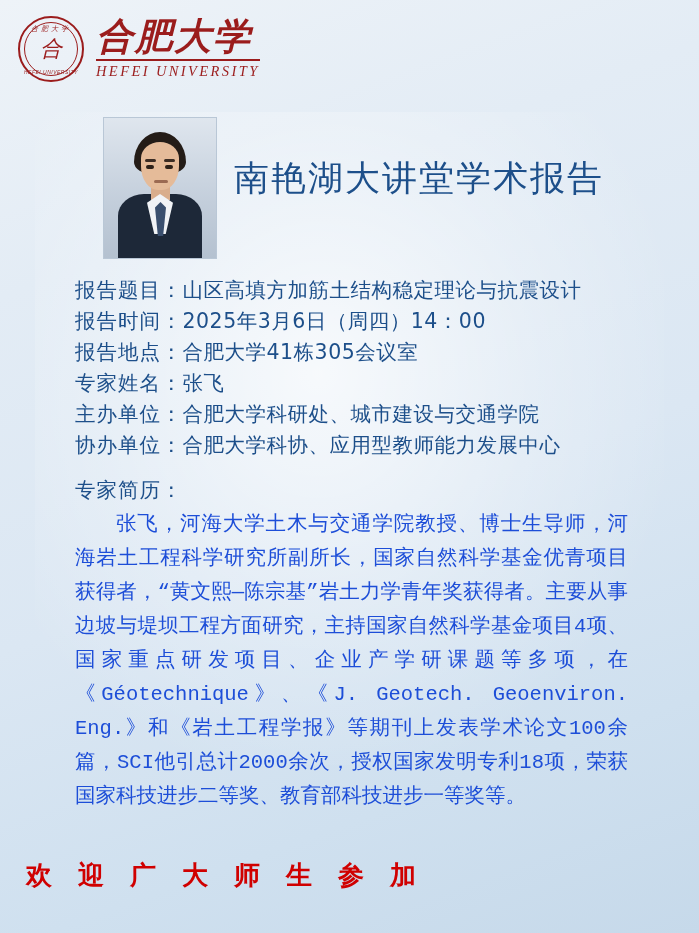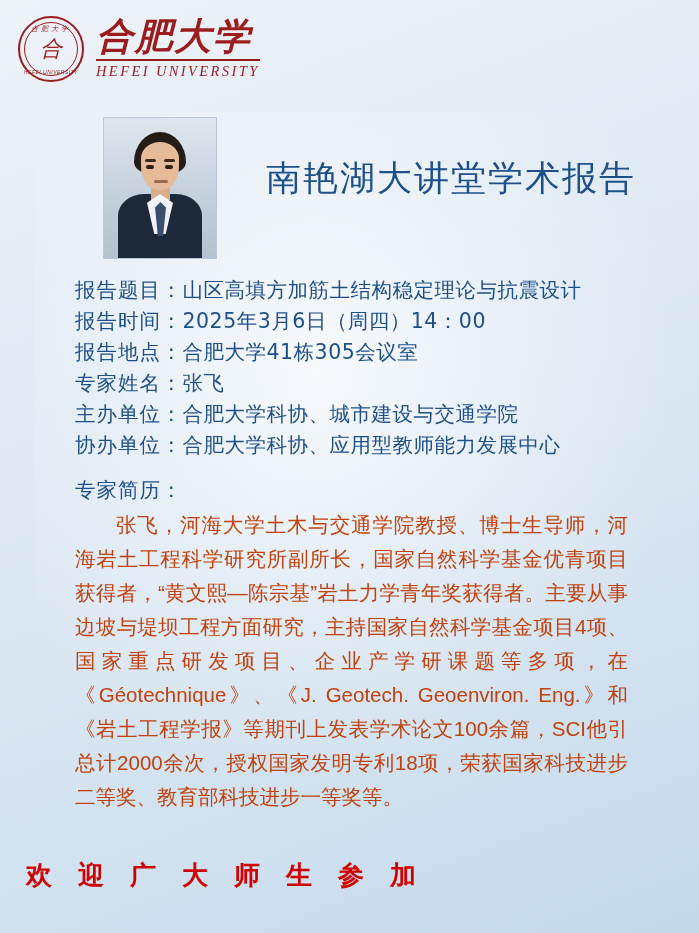--- a/index.html
+++ b/index.html
@@ -156,21 +156,21 @@
     position: absolute; left: 43px; top: 76px; width: 26px; height: 40px; background: #f1f3f6;
     clip-path: polygon(50% 0, 100% 22%, 72% 100%, 28% 100%, 0 22%);
   }
   .p-tie {
     position: absolute; left: 51px; top: 84px; width: 11px; height: 34px;
     background: #3a4f6e;
     clip-path: polygon(50% 0, 100% 16%, 74% 100%, 26% 100%, 0 16%);
   }
   .title {
     position: absolute;
-    left: 266px;
+    left: 234px;
     top: 155px;
     font-size: 35px;
     color: #1d4f8a;
     letter-spacing: 2px;
     font-family: "DejaVu Sans", sans-serif;
     font-weight: 500;
     white-space: nowrap;
   }
   
   .info {
@@ -195,27 +195,27 @@
   }
   .bio-label {
     margin-top: 16px;
   }
   
   .bio {
     position: absolute;
     left: 75px;
     top: 508px;
     width: 553px;
-    color: #c2410c;
+    color: #1d4ed8;
     font-size: 20.5px;
     line-height: 34px;
     text-align: justify;
     text-justify: inter-ideograph;
     text-indent: 2em;
-    font-family: Liberation Sans, sans-serif;
+    font-family: Liberation Mono, monospace;
   }
   
   .welcome {
     position: absolute;
     left: 0;
     right: 0;
     top: 858px;
     text-align: left;
     color: #d00000;
     font-size: 26px;
@@ -269,21 +269,21 @@
     <div class="info-row">
       <span class="info-label">报告时间：</span><span class="info-value">2025年3月6日（周四）14：00</span>
     </div>
     <div class="info-row">
       <span class="info-label">报告地点：</span><span class="info-value">合肥大学41栋305会议室</span>
     </div>
     <div class="info-row">
       <span class="info-label">专家姓名：</span><span class="info-value">张飞</span>
     </div>
     <div class="info-row">
-      <span class="info-label">主办单位：</span><span class="info-value">合肥大学科协、城市建设与交通学院</span>
+      <span class="info-label">主办单位：</span><span class="info-value">合肥大学科研处、城市建设与交通学院</span>
     </div>
     <div class="info-row">
       <span class="info-label">协办单位：</span><span class="info-value">合肥大学科协、应用型教师能力发展中心</span>
     </div>
     <div class="info-row bio-label">
       <span class="info-label">专家简历：</span>
     </div>
   </div>
 
   <div class="bio">张飞，河海大学土木与交通学院教授、博士生导师，河海岩土工程科学研究所副所长，国家自然科学基金优青项目获得者，“黄文熙—陈宗基”岩土力学青年奖获得者。主要从事边坡与堤坝工程方面研究，主持国家自然科学基金项目4项、国家重点研发项目、企业产学研课题等多项，在《Géotechnique》、《J. Geotech. Geoenviron. Eng.》和《岩土工程学报》等期刊上发表学术论文100余篇，SCI他引总计2000余次，授权国家发明专利18项，荣获国家科技进步二等奖、教育部科技进步一等奖等。</div>

